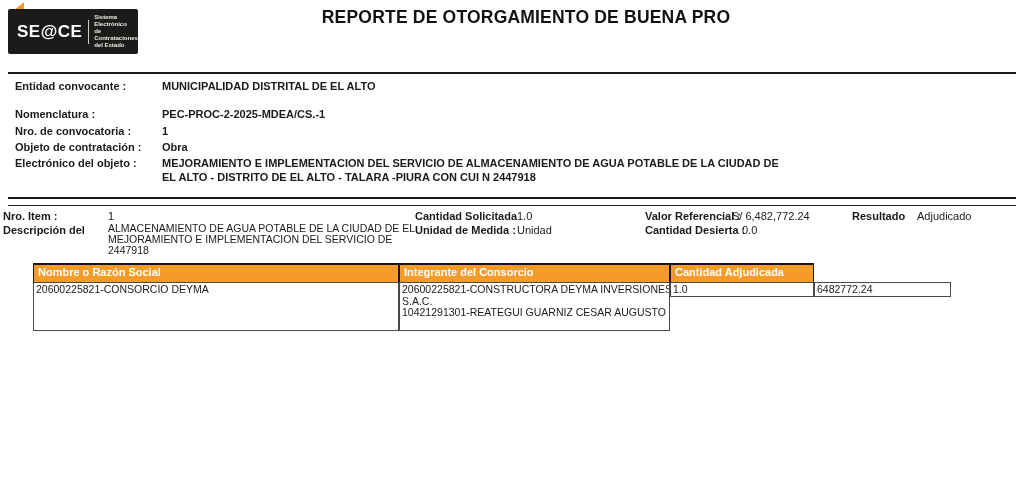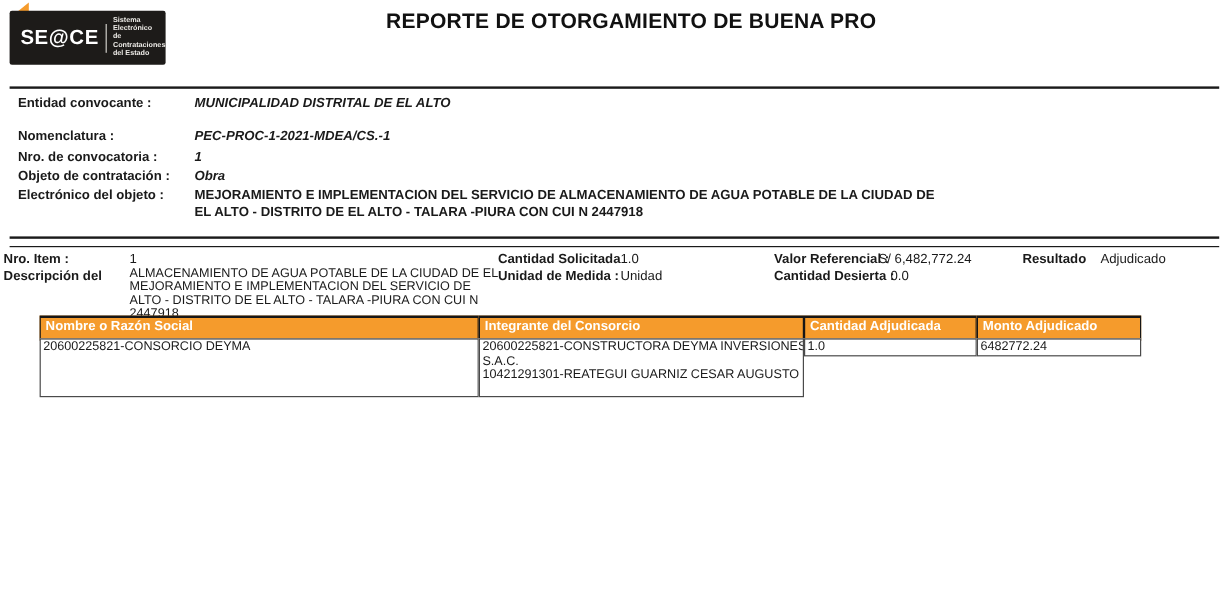--- a/index.html
+++ b/index.html
@@ -41,21 +41,21 @@
     font-size: 17.5px; font-weight: bold; color: #111111; letter-spacing: 0.2px;
   }
 
   
   .rule { left: 8px; width: 1008px; background: #1a1a1a; }
   .rule-thick { height: 2px; }
   .rule-thin { height: 1px; }
 
   
   .lbl  { font-size: 11px; font-weight: bold; white-space: nowrap; }
-  .valb { font-size: 11px; font-weight: bold; white-space: nowrap; font-style: italic; }
+  .valb { font-size: 11px; font-weight: bold; white-space: nowrap; }
   .val  { font-size: 11px; font-weight: normal; white-space: nowrap; }
   .desc-lines div { font-size: 10.5px; line-height: 11px; white-space: nowrap; }
   .valb-lines div { font-size: 11px; font-weight: bold; line-height: 13.5px; white-space: nowrap; }
 
   
   .award-table { left: 33px; top: 263px; width: 918px; height: 70px; }
   .hcell {
     position: absolute; top: 0; height: 19px;
     background: #f59b2c;
     border: 2px solid #161616;
@@ -89,21 +89,21 @@
   </div>
 
   <div class="abs report-title">REPORTE DE OTORGAMIENTO DE BUENA PRO</div>
 
   <div class="abs rule rule-thick" style="top:72px"></div>
 
   <div class="abs lbl" style="left:15px;  top:80px">Entidad convocante :</div>
   <div class="abs valb" style="left:162px; top:80px">MUNICIPALIDAD DISTRITAL DE EL ALTO</div>
 
   <div class="abs lbl" style="left:15px;  top:108px">Nomenclatura :</div>
-  <div class="abs valb" style="left:162px; top:108px">PEC-PROC-1-2021-MDEA/CS.-1</div>
+  <div class="abs valb" style="left:162px; top:108px">PEC-PROC-2-2025-MDEA/CS.-1</div>
 
   <div class="abs lbl" style="left:15px;  top:125px">Nro. de convocatoria :</div>
   <div class="abs valb" style="left:162px; top:125px">1</div>
 
   <div class="abs lbl" style="left:15px;  top:141px">Objeto de contratación :</div>
   <div class="abs valb" style="left:162px; top:141px">Obra</div>
 
   <div class="abs lbl" style="left:15px;  top:157px">Electrónico del objeto :</div>
   <div class="abs valb-lines" style="left:162px; top:157px">
     <div>MEJORAMIENTO E IMPLEMENTACION DEL SERVICIO DE ALMACENAMIENTO DE AGUA POTABLE DE LA CIUDAD DE</div>
@@ -122,35 +122,33 @@
   <div class="abs lbl" style="left:645px; top:210px">Valor Referencial :</div>
   <div class="abs val" style="left:732px; top:210px">S/ 6,482,772.24</div>
 
   <div class="abs lbl" style="left:852px; top:210px">Resultado</div>
   <div class="abs val" style="left:917px; top:210px">Adjudicado</div>
 
   <div class="abs lbl" style="left:3px; top:224px">Descripción del</div>
   <div class="abs desc-lines" style="left:108px; top:223px">
     <div>ALMACENAMIENTO DE AGUA POTABLE DE LA CIUDAD DE EL</div>
     <div>MEJORAMIENTO E IMPLEMENTACION DEL SERVICIO DE</div>
-    <div>ALTO - DISTRITO DE EL ALTO - TALARA -PIURA CON CUI N</div>
     <div>2447918</div>
   </div>
 
   <div class="abs lbl" style="left:415px; top:224px">Unidad de Medida :</div>
   <div class="abs val" style="left:517px; top:224px">Unidad</div>
 
   <div class="abs lbl" style="left:645px; top:224px">Cantidad Desierta :</div>
   <div class="abs val" style="left:742px; top:224px">0.0</div>
 
   <div class="abs award-table">
     <div class="hcell" style="left:0;     width:366px">Nombre o Razón Social</div>
     <div class="hcell" style="left:366px; width:271px">Integrante del Consorcio</div>
     <div class="hcell" style="left:637px; width:144px">Cantidad Adjudicada</div>
-    <div class="hcell" style="left:781px; width:137px">Monto Adjudicado</div>
 
     <div class="bcell" style="left:0; width:366px; height:49px">
       <div>20600225821-CONSORCIO DEYMA</div>
     </div>
     <div class="bcell" style="left:366px; width:271px; height:49px">
       <div>20600225821-CONSTRUCTORA DEYMA INVERSIONES</div>
       <div>S.A.C.</div>
       <div>10421291301-REATEGUI GUARNIZ CESAR AUGUSTO</div>
     </div>
     <div class="bcell" style="left:637px; width:144px; height:15px">

